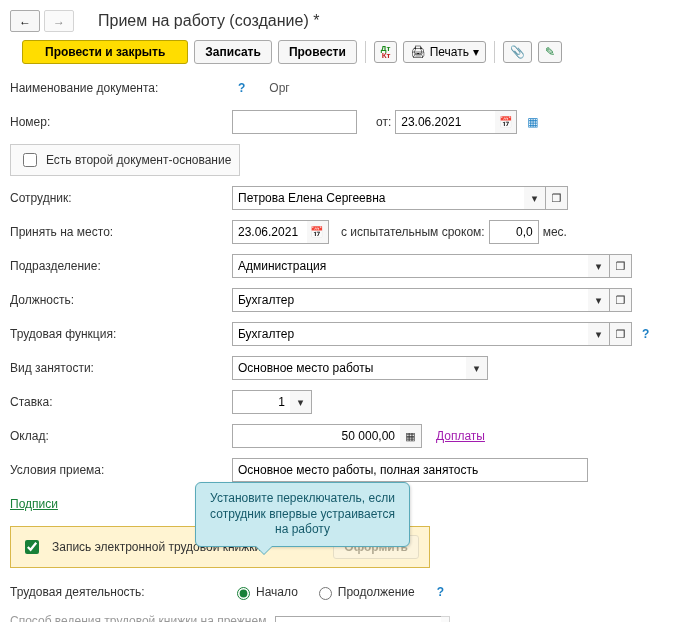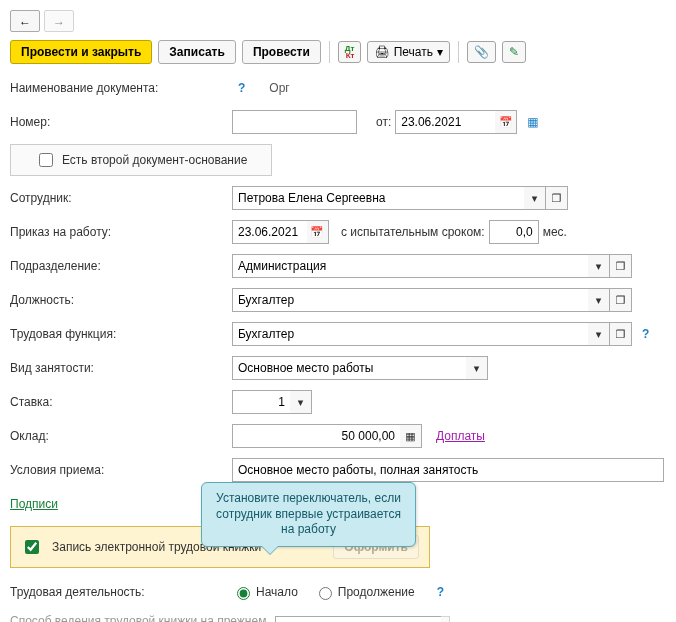--- a/index.html
+++ b/index.html
@@ -23,25 +23,26 @@
     cursor: pointer;
     font-size: 12px;
     line-height: 16px;
     border-radius: 2px;
   }
   .title { font-size: 16px; margin-left: 20px; }
   .toolbar { display: flex; align-items: center; gap: 6px; margin-bottom: 12px; }
   .btn-yellow {
     background: #ffdd00;
     border: 1px solid #bba400;
-    padding: 4px 10px;
+    padding: 4px 22px;
     font-weight: bold;
     font-size: 12px;
     cursor: pointer;
     border-radius: 3px;
+    margin-left: 12px;
   }
   .btn {
     background: #f7f7f7;
     border: 1px solid #aaa;
     padding: 4px 10px;
     font-size: 12px;
     cursor: pointer;
     border-radius: 3px;
     font-weight: bold;
   }
@@ -79,21 +80,21 @@
     align-items: center;
     justify-content: center;
     cursor: pointer;
     font-size: 11px;
   }
   .input-group .addon + .addon { border-left: none; }
   .help { color: #1c7fc4; font-weight: bold; margin-left: 6px; cursor: pointer; }
   .checkbox-row {
     border: 1px solid #ccc;
     background: #fafafa;
-    padding: 5px 24px;
+    padding: 5px 8px;
     display: inline-flex;
     align-items: center;
     gap: 6px;
     margin-bottom: 10px;
   }
   .link { color: #a21caf; text-decoration: underline; cursor: pointer; }
   .link-green { color: #188038; text-decoration: underline; cursor: pointer; }
   .box-yellow {
     border: 1px solid #d9b84a;
     background: #fff4d2;
@@ -104,21 +105,21 @@
     margin-top: 6px;
     margin-bottom: 12px;
     width: 420px;
   }
   .chk { width: 14px; height: 14px; }
   .chk-green { accent-color: #188038; }
   .radio-wrap { display: inline-flex; align-items: center; gap: 3px; margin-right: 12px; }
   .radio-wrap input { accent-color: #188038; }
   .callout {
     position: absolute;
-    left: 201px;
+    left: 195px;
     top: 482px;
     width: 215px;
     background: #c9eaf0;
     border: 1px solid #5aaab9;
     border-radius: 6px;
     padding: 8px 10px;
     text-align: center;
     color: #155a6a;
     font-size: 12px;
     line-height: 1.3;
@@ -147,20 +148,21 @@
 </style>
 </head>
 <body>
 
 
 
 
 <div class="header">
   <button class="nav-btn">←</button>
   <button class="nav-btn" style="opacity:0.5">→</button>
+  <div class="title">Прием на работу (создание) *</div>
 </div>
 
 
 <div class="toolbar">
   <button class="btn-yellow">Провести и закрыть</button>
   <button class="btn">Записать</button>
   <button class="btn">Провести</button>
   <span class="sep"></span>
   <button class="btn-icon">
     <span class="dtkt">
@@ -218,21 +220,21 @@
     <div class="input-group" style="width:336px">
       <input class="input" style="flex: 1 1 0%;" value="Петрова Елена Сергеевна">
       <div class="addon">▾</div>
       <div class="addon">❐</div>
     </div>
   </div>
 </div>
 
 
 <div class="row">
-  <div class="label">Приказ на работу:</div>
+  <div class="label">Принять на место:</div>
   <div class="field-wrap">
     <div class="input-group">
       <input class="input" style="width: 75px;" value="23.06.2021">
       <div class="addon">📅</div>
     </div>
     <span style="margin-left:8px">с испытательным сроком:</span>
     <input class="input" style="width: 50px; text-align: right;" value="0,0">
     <span>мес.</span>
   </div>
 </div>
@@ -305,21 +307,21 @@
       <div class="addon">▦</div>
     </div>
     <span class="link" style="margin-left:10px">Доплаты</span>
   </div>
 </div>
 
 
 <div class="row">
   <div class="label">Условия приема:</div>
   <div class="field-wrap">
-    <input class="input" style="width: 432px;" value="Основное место работы, полная занятость">
+    <input class="input" style="width: 356px;" value="Основное место работы, полная занятость">
   </div>
 </div>
 
 
 <div class="row">
   <span class="link-green">Подписи</span>
 </div>
 
 
 <div class="box-yellow">

